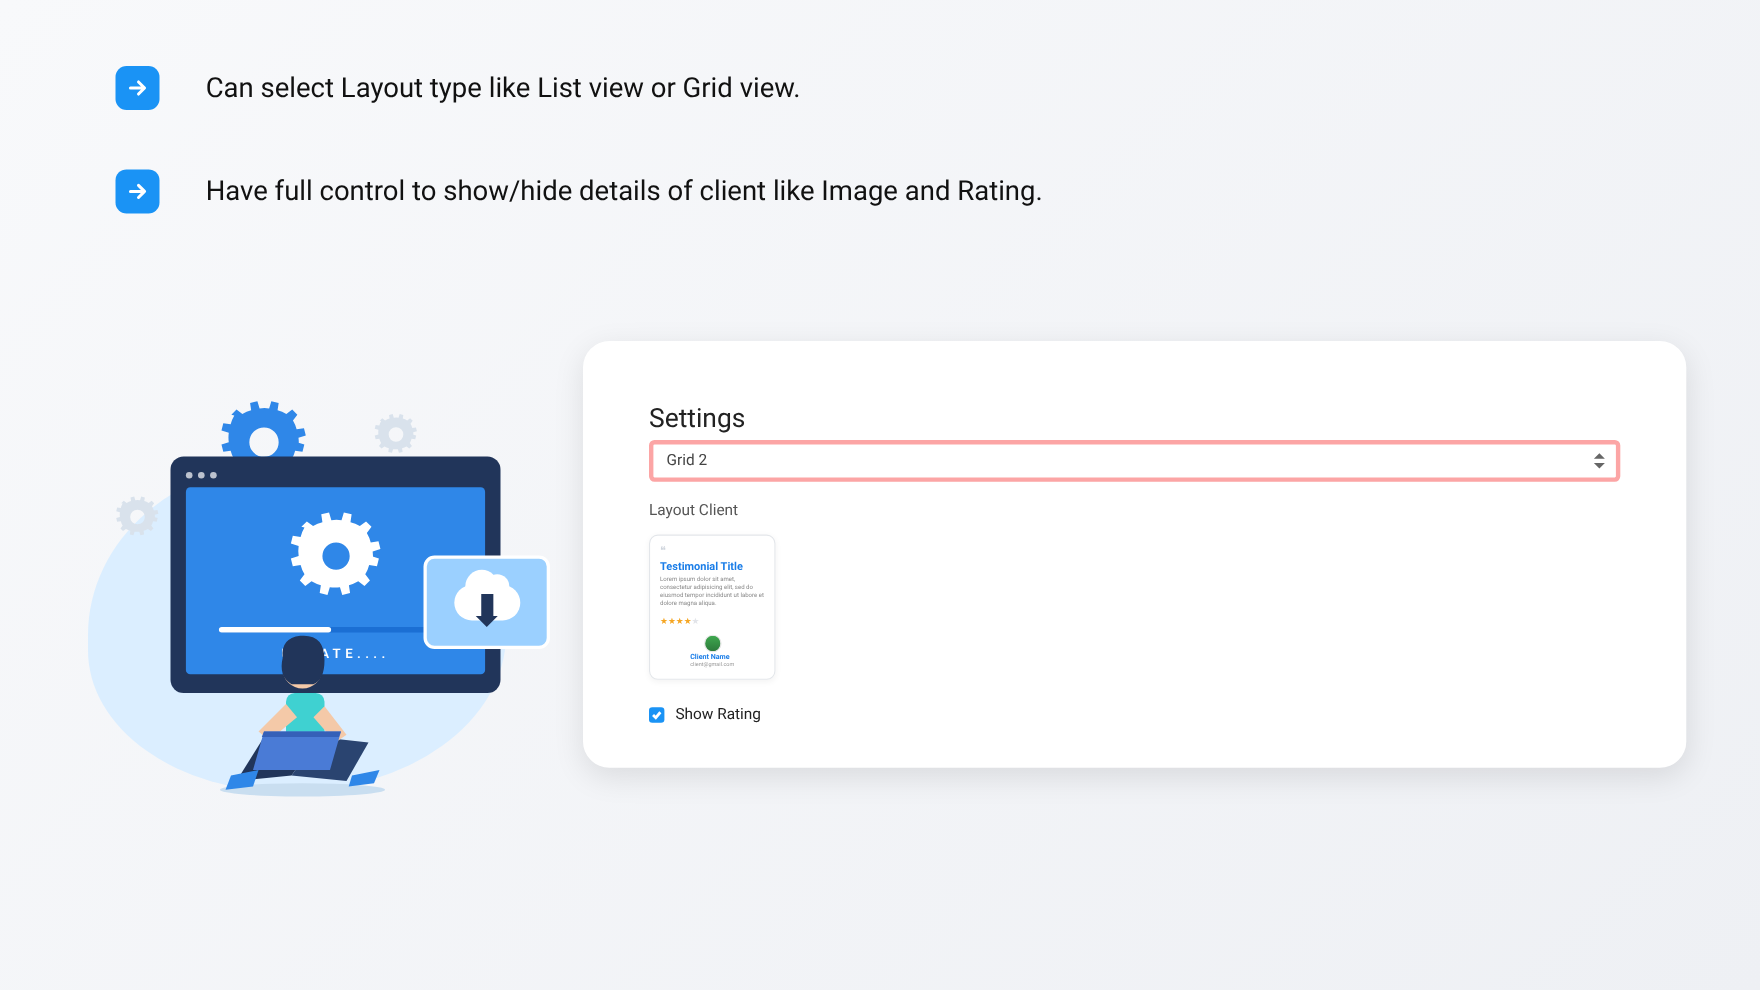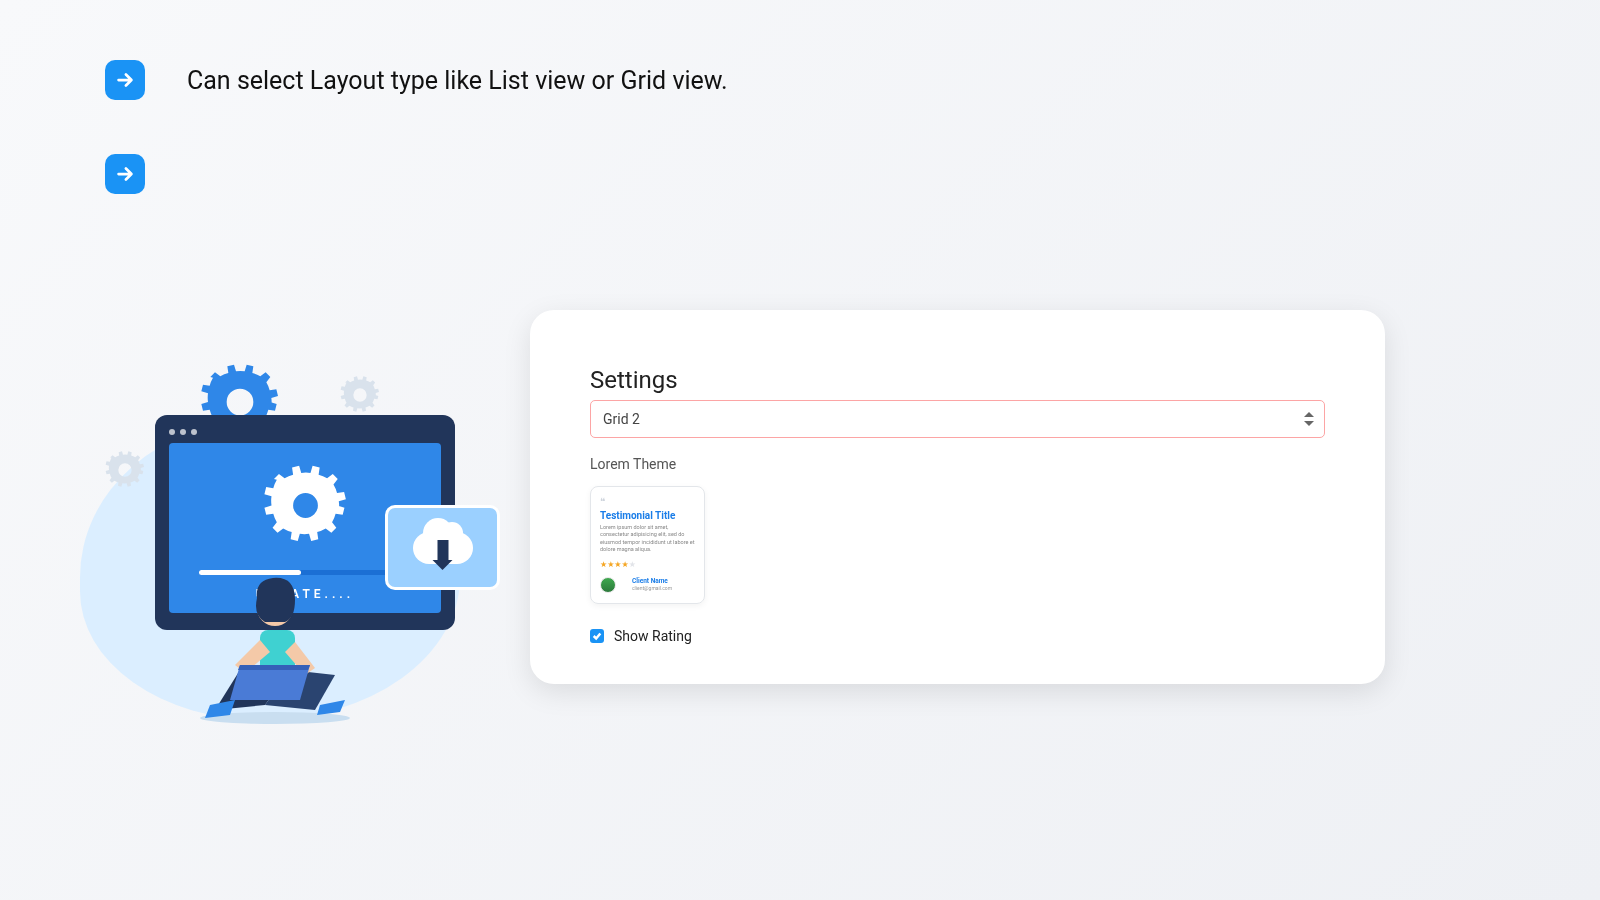--- a/index.html
+++ b/index.html
@@ -176,21 +176,21 @@
   width: 220px;
   height: 155px;
 }
 .person svg { width: 100%; height: 100%; }
 
 
 .settings-panel {
   position: absolute;
   left: 530px;
   top: 310px;
-  width: 855px;
+  width: 1003px;
   background: #fff;
   border-radius: 24px;
   box-shadow: 0 8px 28px rgba(0,0,0,0.10);
   padding: 56px 60px 40px 60px;
 }
 
 .settings-title {
   font-size: 24px;
   font-weight: 400;
   color: #222;
@@ -201,21 +201,21 @@
   font-size: 14px;
   color: #555;
   margin-bottom: 6px;
   margin-top: 4px;
 }
 
 .select-box {
   position: relative;
   width: 100%;
   height: 38px;
-  border: 1px solid #fca5a5;
+  border: 4px solid #fca5a5;
   border-radius: 5px;
   background: #fff;
   display: flex;
   align-items: center;
   padding: 0 12px;
   font-size: 14px;
   color: #444;
   margin-bottom: 18px;
 }
 .select-sort {
@@ -239,21 +239,21 @@
   border: 1px solid #e3e6ea;
   border-radius: 8px;
   padding: 10px 9px;
   box-shadow: 0 2px 6px rgba(0,0,0,0.05);
 }
 .quote-mark { font-size: 10px; color: #cfd5dd; line-height: 1; }
 .preview-title { font-size: 10px; font-weight: 700; color: #1a7de8; margin: 3px 0 3px 0; }
 .preview-body { font-size: 5.5px; color: #888; line-height: 1.35; }
 .stars { margin-top: 6px; font-size: 8px; color: #f5a623; letter-spacing: 0; }
 .stars .empty { color: #e2e4e9; }
-.client-row { display: flex; align-items: center; margin-top: 8px; gap: 16px; }
+.client-row { display: flex; align-items: center; margin-top: 8px; gap: 1px; flex-direction: column; }
 .avatar { width: 16px; height: 16px; border-radius: 50%; background: linear-gradient(#3fa84f, #2c7a3b); border: 1px solid #e7e7e7; flex-shrink: 0; }
 .client-name { font-size: 6.5px; font-weight: 700; color: #1a7de8; line-height: 1.1; }
 .client-email { font-size: 5px; color: #999; }
 
 .checkbox-row {
   display: flex;
   align-items: center;
   gap: 10px;
   margin-top: 4px;
 }
@@ -281,20 +281,21 @@
         </svg>
     </div>
     <div class="feature-text">Can select Layout type like List view or Grid view.</div>
   </div>
   <div class="feature-item">
     <div class="arrow-badge">
       <svg viewBox="0 0 24 24">
           <path d="M5 12h12M13 6l6 6-6 6" stroke="#fff" stroke-width="3" fill="none" stroke-linecap="round" stroke-linejoin="round"></path>
         </svg>
     </div>
+    <div class="feature-text">Have full control to show/hide details of client like Image and Rating.</div>
   </div>
 </div>
 
 <div class="illustration">
   <div class="blob"></div>
   <svg class="gear-light g1" viewBox="0 0 24 24">
       <path d="M12 8a4 4 0 100 8 4 4 0 000-8zm9 4l2 .6-.5 2-2-.3a9 9 0 01-1 2.4l1.2 1.6-1.4 1.4-1.6-1.2a9 9 0 01-2.4 1l.3 2-2 .5-.6-2a9 9 0 01-2.6 0l-.6 2-2-.5.3-2a9 9 0 01-2.4-1l-1.6 1.2-1.4-1.4 1.2-1.6a9 9 0 01-1-2.4l-2 .3-.5-2 2-.6a9 9 0 010-2.6l-2-.6.5-2 2 .3a9 9 0 011-2.4L3.1 4.5l1.4-1.4 1.6 1.2a9 9 0 012.4-1l-.3-2 2-.5.6 2a9 9 0 012.6 0l.6-2 2 .5-.3 2a9 9 0 012.4 1l1.6-1.2 1.4 1.4-1.2 1.6a9 9 0 011 2.4l2-.3.5 2-2 .6a9 9 0 010 2.6z"></path>
     </svg>
   <svg class="gear-light g2" viewBox="0 0 24 24">
       <path d="M12 8a4 4 0 100 8 4 4 0 000-8zm9 4l2 .6-.5 2-2-.3a9 9 0 01-1 2.4l1.2 1.6-1.4 1.4-1.6-1.2a9 9 0 01-2.4 1l.3 2-2 .5-.6-2a9 9 0 01-2.6 0l-.6 2-2-.5.3-2a9 9 0 01-2.4-1l-1.6 1.2-1.4-1.4 1.2-1.6a9 9 0 01-1-2.4l-2 .3-.5-2 2-.6a9 9 0 010-2.6l-2-.6.5-2 2 .3a9 9 0 011-2.4L3.1 4.5l1.4-1.4 1.6 1.2a9 9 0 012.4-1l-.3-2 2-.5.6 2a9 9 0 012.6 0l.6-2 2 .5-.3 2a9 9 0 012.4 1l1.6-1.2 1.4 1.4-1.2 1.6a9 9 0 011 2.4l2-.3.5 2-2 .6a9 9 0 010 2.6z"></path>
@@ -347,21 +348,21 @@
 </div>
 
 <div class="settings-panel">
   <div class="settings-title">Settings</div>
 
   <div class="select-box">
     <span>Grid 2</span>
     <span class="select-sort"></span>
   </div>
 
-  <div class="field-label">Lorem Theme</div>
+  <div class="field-label">Layout Client</div>
 
   <div class="preview-card">
     <div class="quote-mark">❝</div>
     <div class="preview-title">Testimonial Title</div>
     <div class="preview-body">Lorem ipsum dolor sit amet, consectetur adipisicing elit, sed do eiusmod tempor incididunt ut labore et dolore magna aliqua.</div>
     <div class="stars">★★★★<span class="empty">★</span></div>
     <div class="client-row">
       <div class="avatar"></div>
       <div>
         <div class="client-name">Client Name</div>

